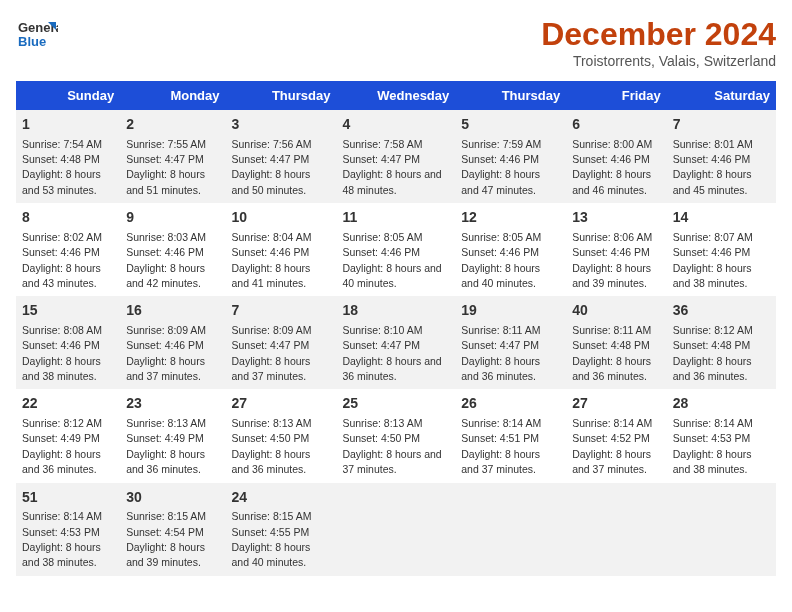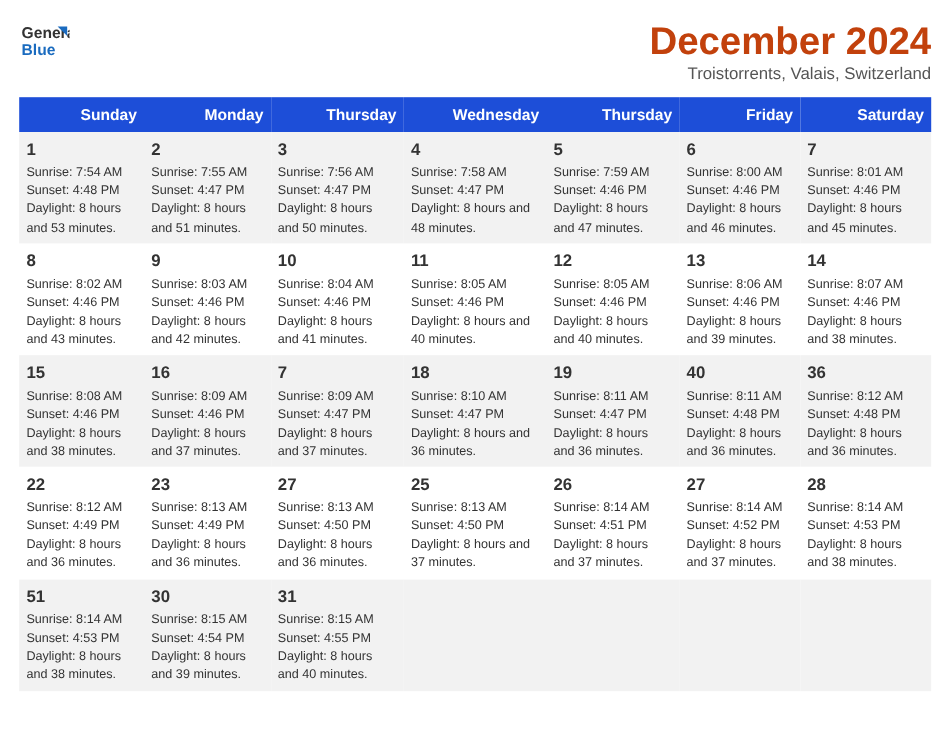--- a/index.html
+++ b/index.html
@@ -134,20 +134,20 @@
         <td><span class="day-num">23</span><span class="cell-info">Sunrise: 8:13 AM<br>Sunset: 4:49 PM<br>Daylight: 8 hours and 36 minutes.</span></td>
         <td><span class="day-num">27</span><span class="cell-info">Sunrise: 8:13 AM<br>Sunset: 4:50 PM<br>Daylight: 8 hours and 36 minutes.</span></td>
         <td><span class="day-num">25</span><span class="cell-info">Sunrise: 8:13 AM<br>Sunset: 4:50 PM<br>Daylight: 8 hours and 37 minutes.</span></td>
         <td><span class="day-num">26</span><span class="cell-info">Sunrise: 8:14 AM<br>Sunset: 4:51 PM<br>Daylight: 8 hours and 37 minutes.</span></td>
         <td><span class="day-num">27</span><span class="cell-info">Sunrise: 8:14 AM<br>Sunset: 4:52 PM<br>Daylight: 8 hours and 37 minutes.</span></td>
         <td><span class="day-num">28</span><span class="cell-info">Sunrise: 8:14 AM<br>Sunset: 4:53 PM<br>Daylight: 8 hours and 38 minutes.</span></td>
       </tr>
       <tr>
         <td><span class="day-num">51</span><span class="cell-info">Sunrise: 8:14 AM<br>Sunset: 4:53 PM<br>Daylight: 8 hours and 38 minutes.</span></td>
         <td><span class="day-num">30</span><span class="cell-info">Sunrise: 8:15 AM<br>Sunset: 4:54 PM<br>Daylight: 8 hours and 39 minutes.</span></td>
-        <td><span class="day-num">31</span><span class="cell-info">Sunrise: 8:15 AM<br>Sunset: 4:55 PM<br>Daylight: 8 hours and 40 minutes.</span></td>
+        <td><span class="day-num">24</span><span class="cell-info">Sunrise: 8:15 AM<br>Sunset: 4:55 PM<br>Daylight: 8 hours and 40 minutes.</span></td>
         <td></td>
         <td></td>
         <td></td>
         <td></td>
       </tr>
     </tbody>
 </table>
 
 </body></html>

